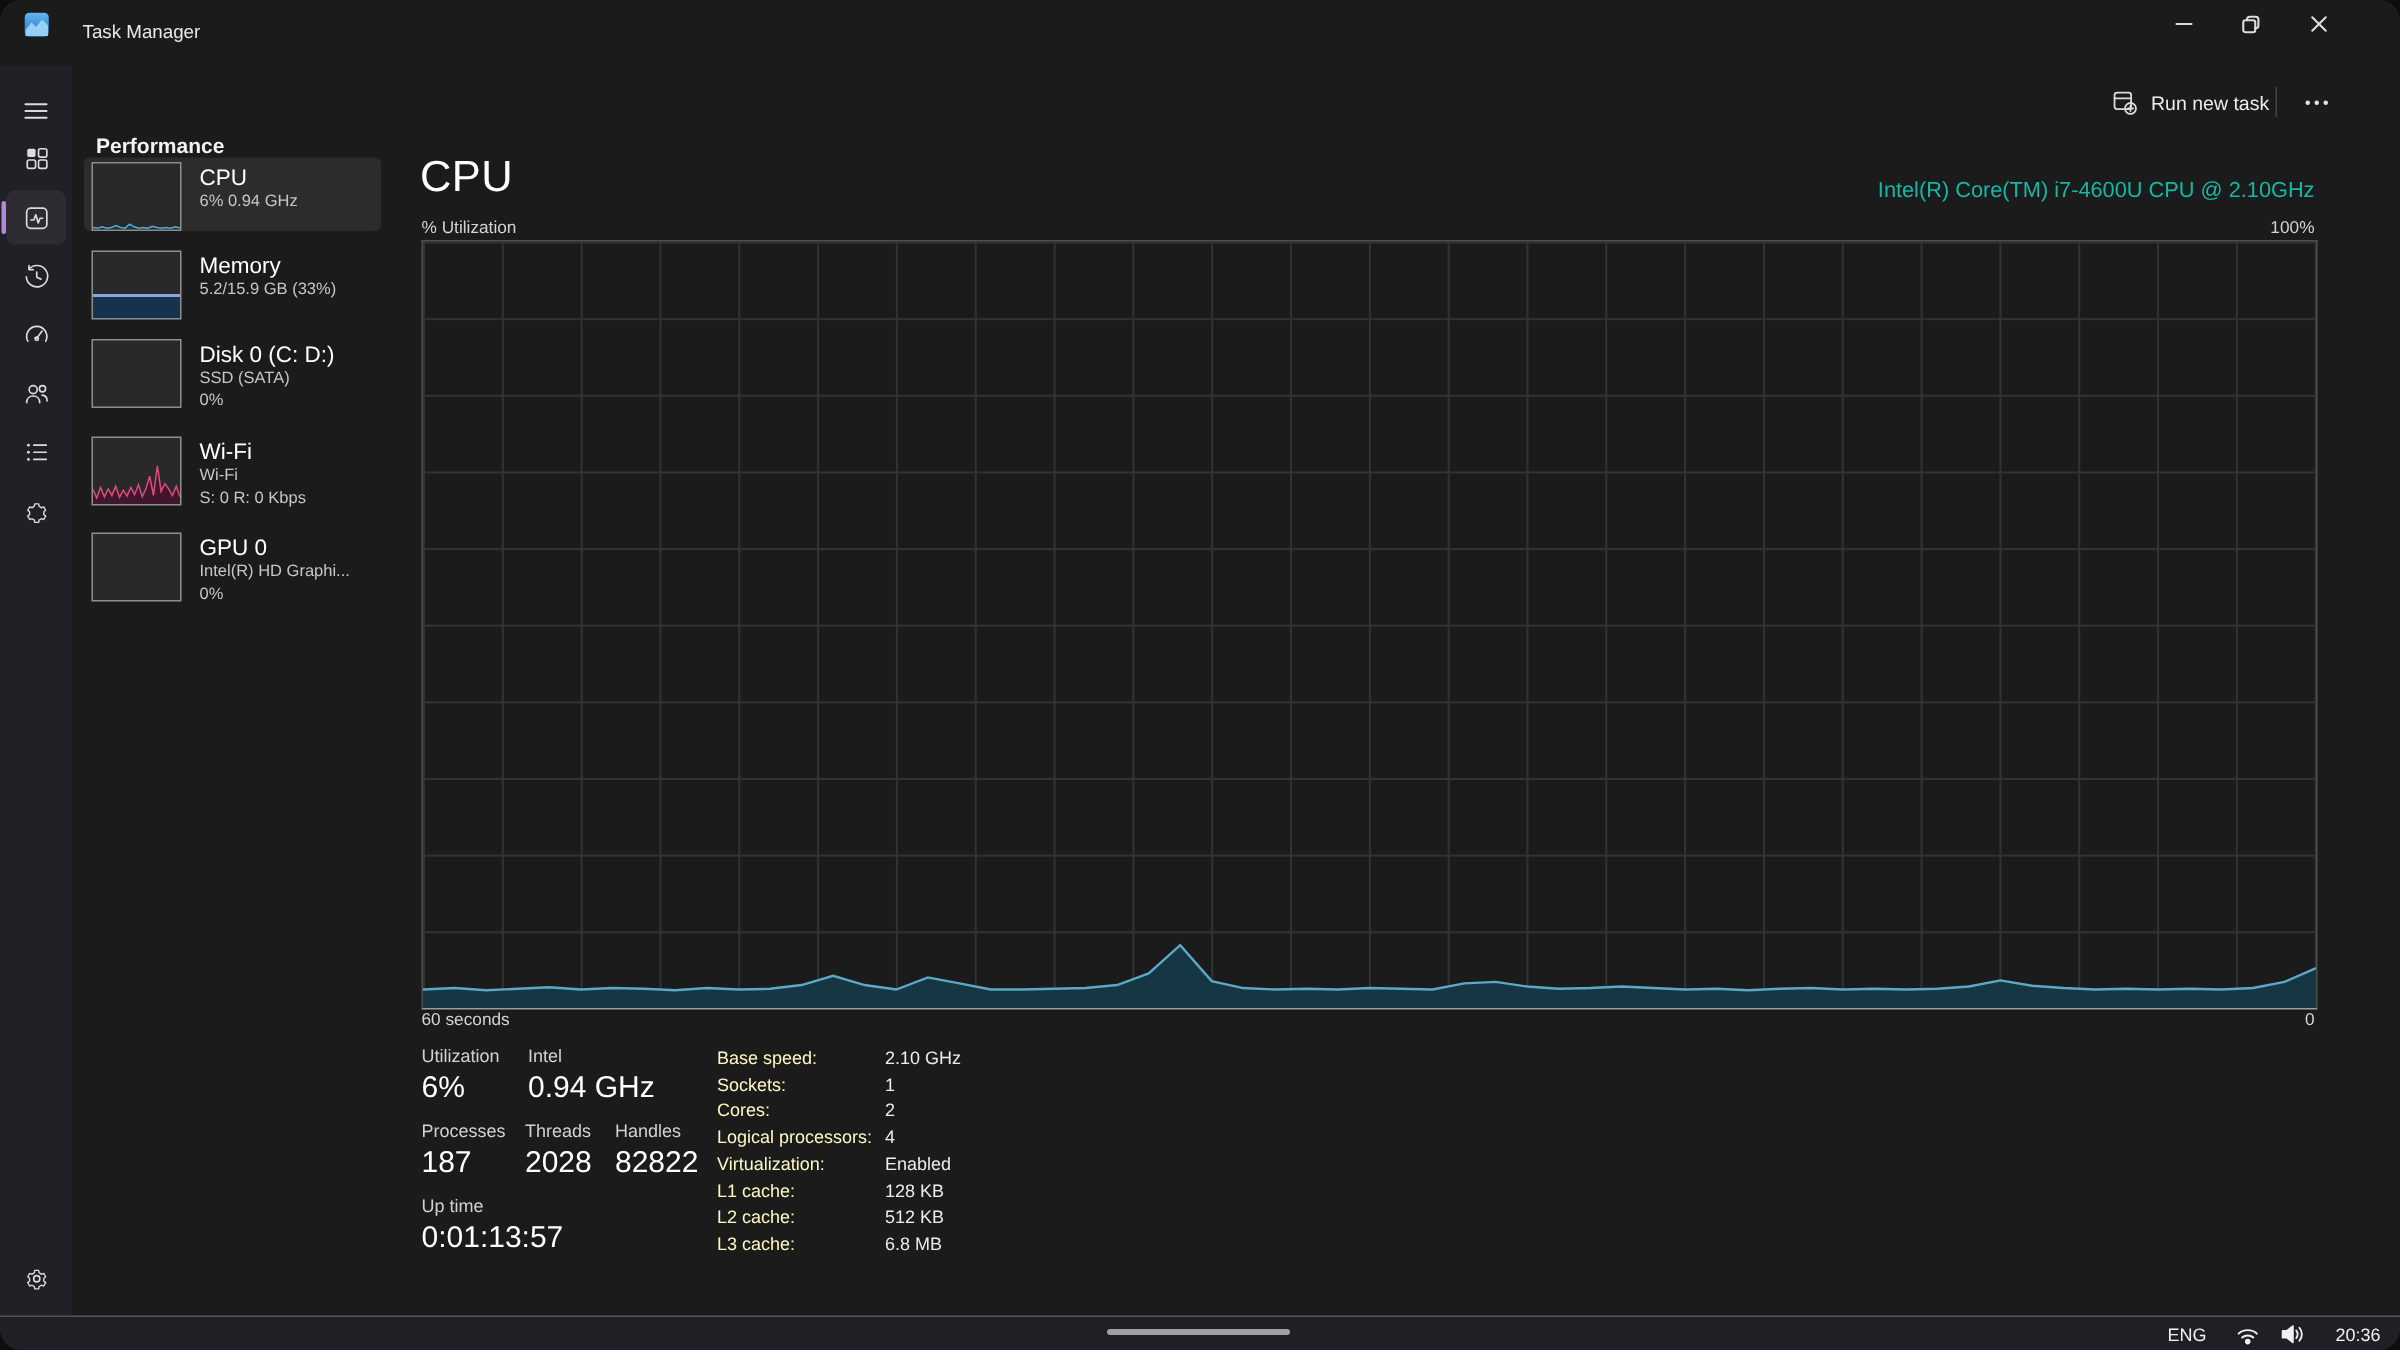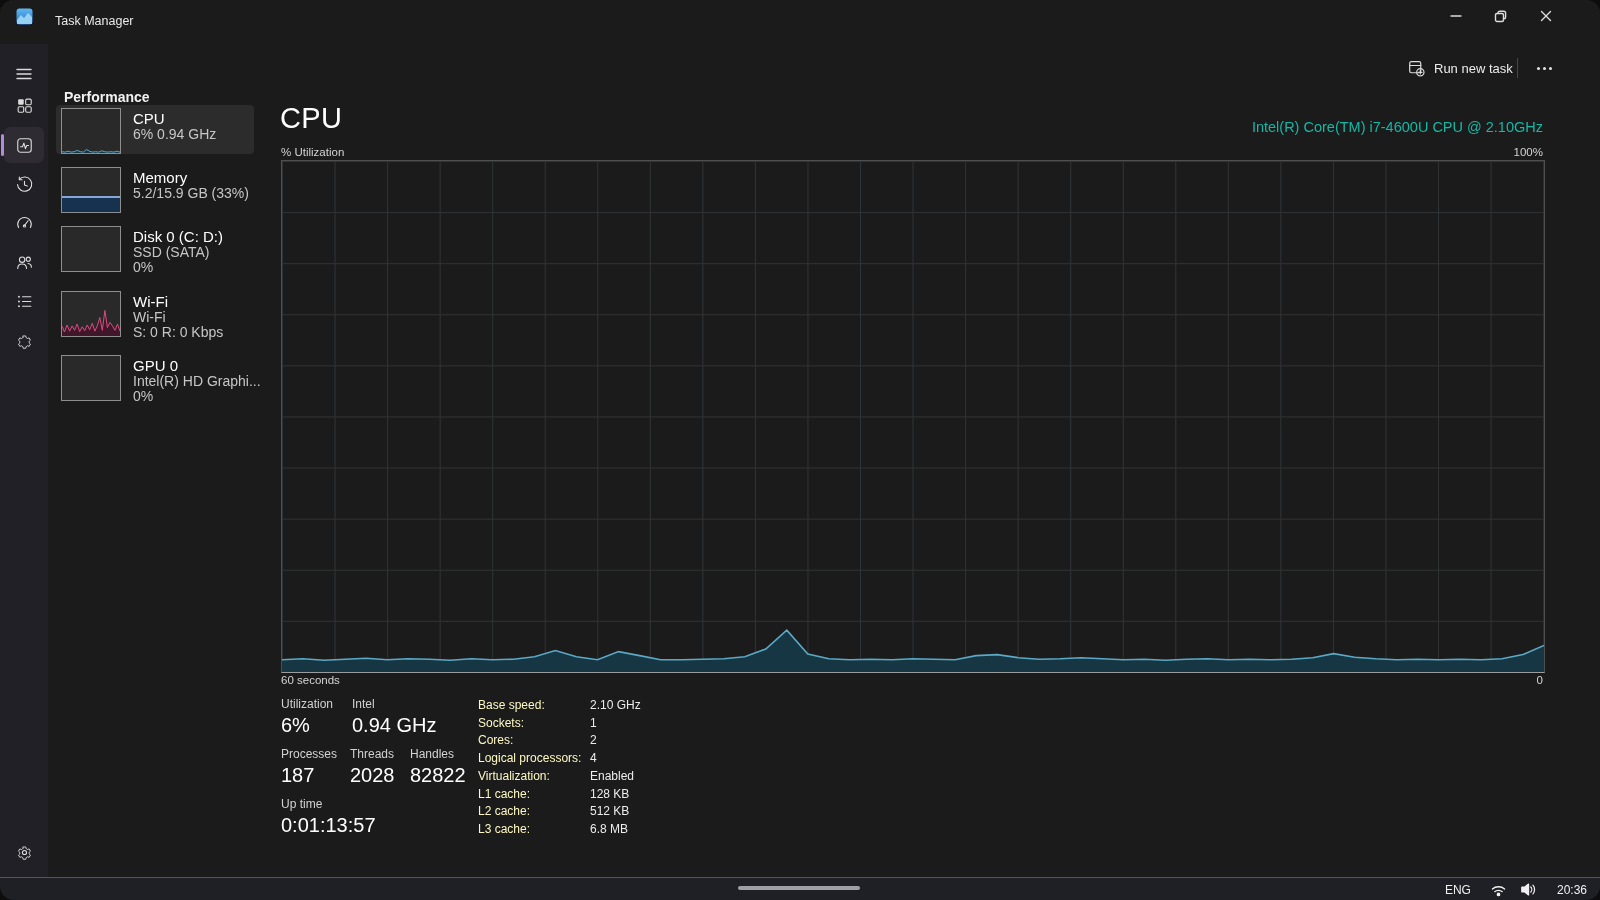--- a/index.html
+++ b/index.html
@@ -35,21 +35,21 @@
   .thumb{position:relative;width:58px;height:44px;background:#29292a;border:1px solid #8e8e8e;flex:0 0 auto;overflow:hidden;}
   .thumb svg{position:absolute;left:0;bottom:0;width:100%;height:100%;}
   .thumb polyline{fill:none;stroke-width:1;}
   #thumb-cpu-svg polyline{stroke:var(--chart-line,#5ba9c7)}
   #thumb-cpu-svg polygon{fill:var(--chart-fill,#153642)}
   #thumb-wifi-svg polyline{stroke:var(--wifi-line,#da4b80)}
   #thumb-wifi-svg polygon{fill:var(--wifi-fill,#40162b)}
   .mem-band{position:absolute;left:0;right:0;bottom:0;background:var(--mem-fill,#17324f);border-top:2px solid var(--mem-line,#82a7d8);}
   .perf-txt{padding-top:2px;min-width:0;}
   .perf-title{font-size:15px;color:#ffffff;line-height:17px;}
-  .perf-sub{font-size:14px;color:#c6c6c6;line-height:14.5px;white-space:nowrap;}
+  .perf-sub{font-size:11px;color:#c6c6c6;line-height:14.5px;white-space:nowrap;}
 
   
   .cpu-title{position:absolute;left:280px;top:102px;font-size:29px;font-weight:300;color:#ffffff;letter-spacing:.3px;}
   .cpu-proc{position:absolute;right:57px;top:119px;font-size:14.5px;color:#14b8a6;}
   .axis-lbl{font-size:11.5px;color:#d3d3d3;position:absolute;}
   #lbl-util{left:281px;top:146px;text-align:center;}
   #lbl-100{right:57px;top:146px;}
   #lbl-60s{left:281px;top:674px;text-align:right;}
   #lbl-0{right:57px;top:674px;}
 

